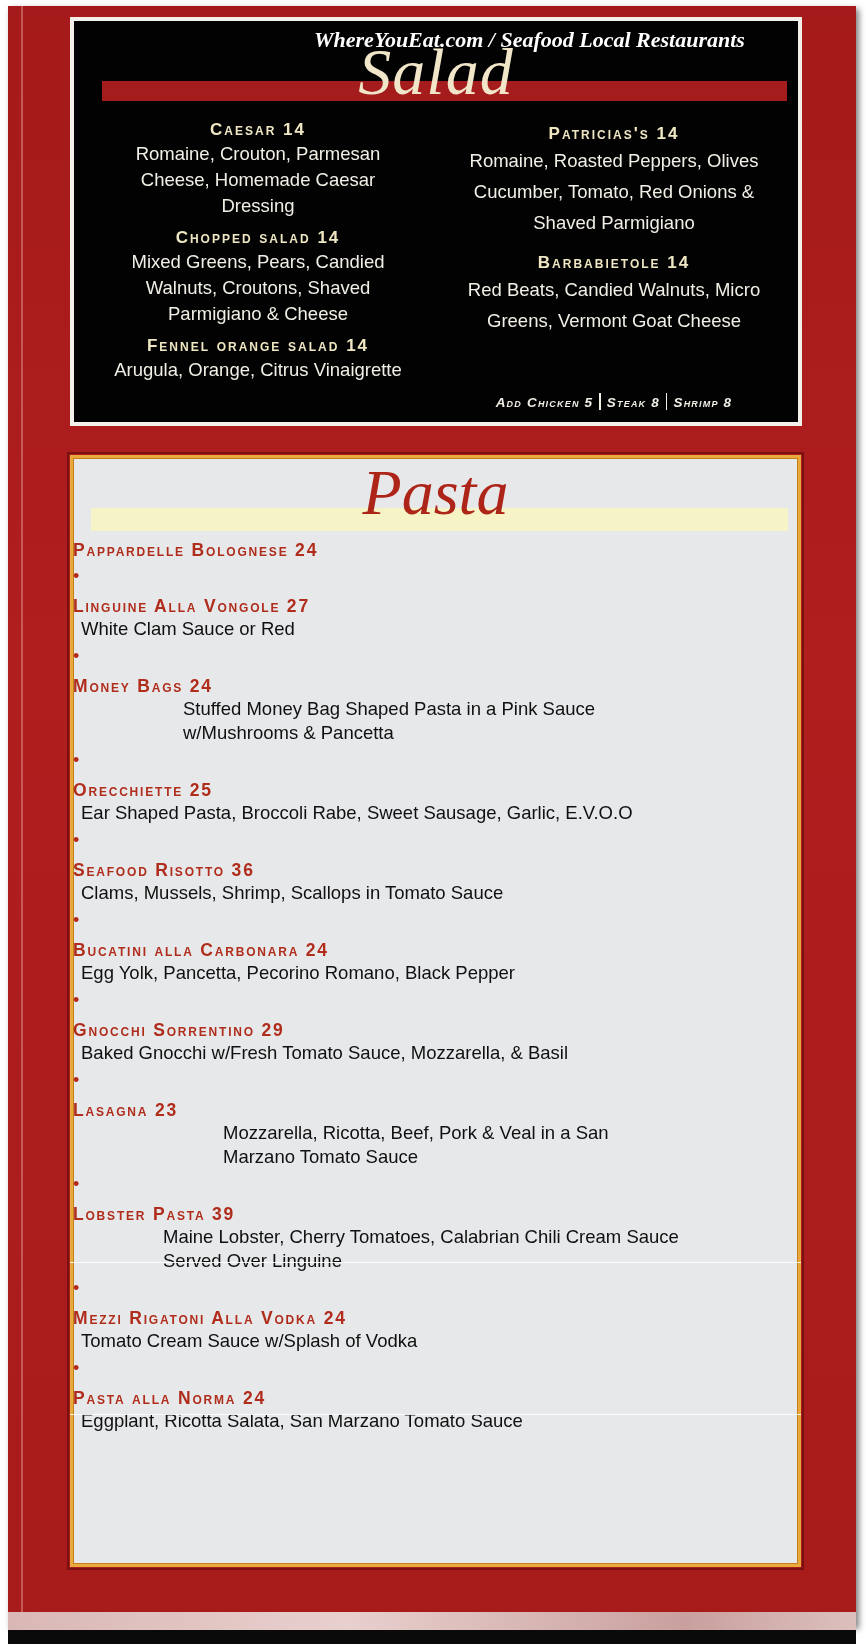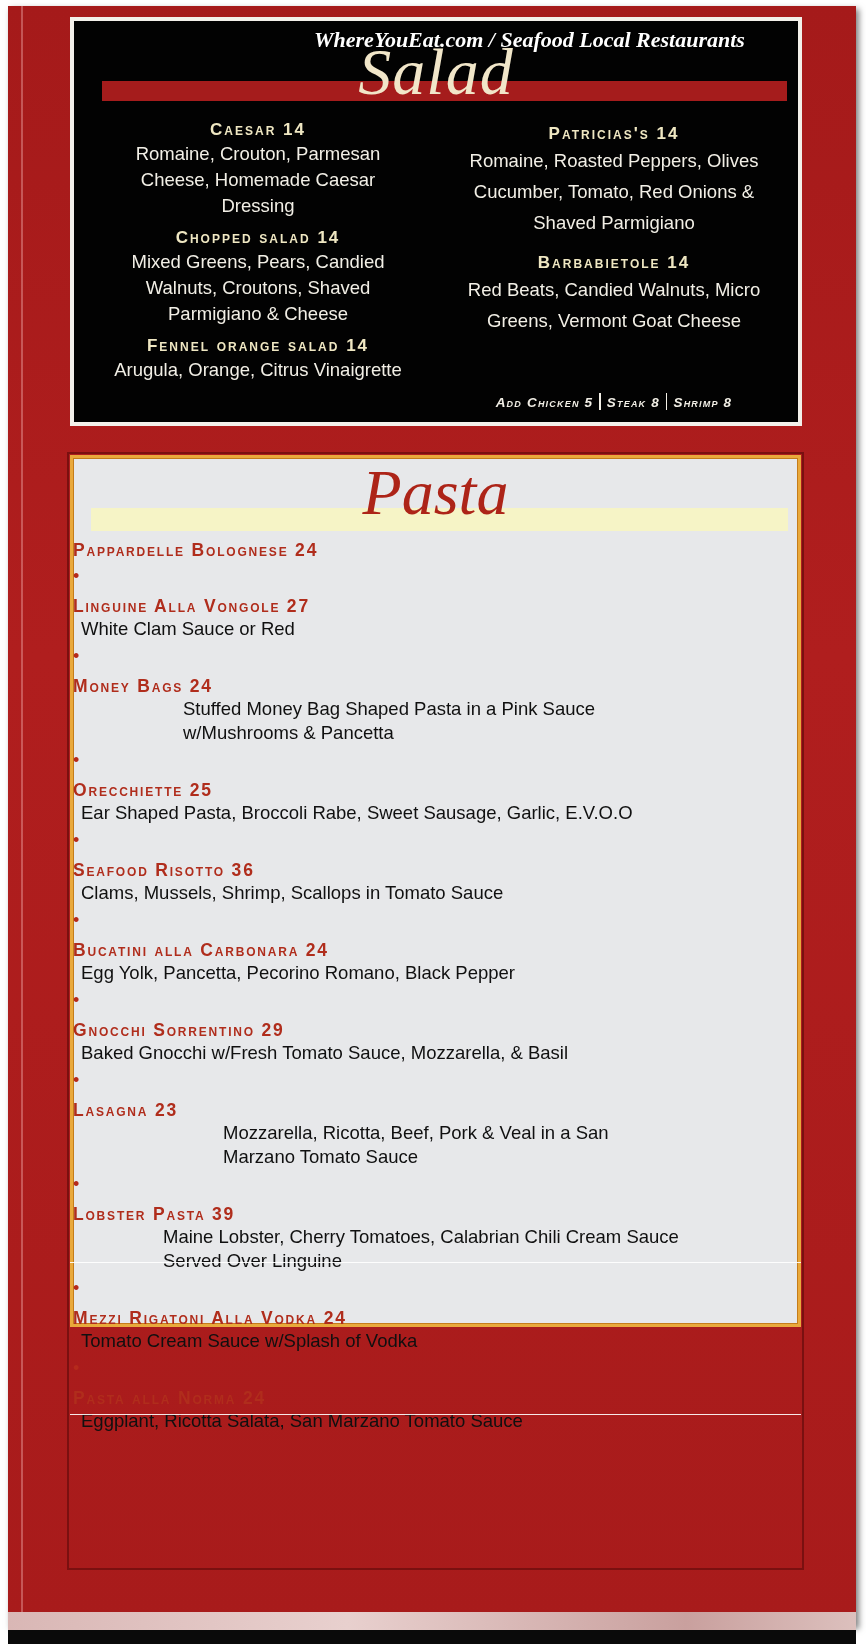--- a/index.html
+++ b/index.html
@@ -60,21 +60,21 @@
       color: #f2efe6; font-weight: bold; font-size: 13.5px; letter-spacing: 1.2px; font-variant: small-caps; font-style: italic;
     }
     .add-ons .sep { display: inline-block; width: 1.5px; height: 17px; background: #f2efe6; vertical-align: -3px; margin: 0 6px; }
 
     
     .pasta-frame {
       position: absolute; left: 67px; top: 452px; width: 737px; height: 1118px;
       border: 2px solid #7a1010; box-sizing: border-box;
     }
     .pasta {
-      position: absolute; left: 70px; top: 455px; width: 731px; height: 872px;
+      position: absolute; left: 70px; top: 455px; width: 731px; height: 1112px;
       background: #e7e8ea; border: 3px solid #e9a93b; box-sizing: border-box;
       box-shadow: inset 0 0 0 1px #c57c1a;
     }
     .pasta-bar {
       position: absolute; left: 18px; top: 50px; width: 697px; height: 23px; background: #f6f4c6;
     }
     .pasta-title {
       position: absolute; left: 0; width: 100%; top: 3px; text-align: center;
       font-family: "Liberation Serif", serif; font-style: italic; font-size: 64px; color: #ad2418; line-height: 1;
     }

